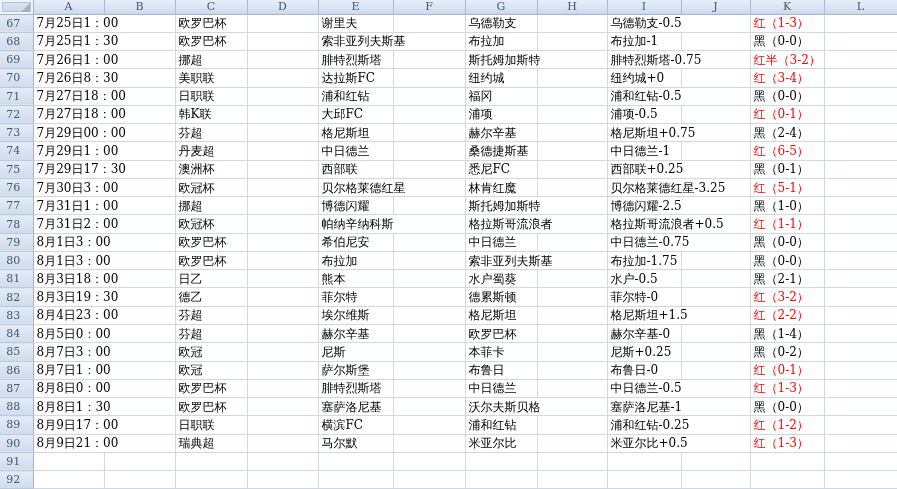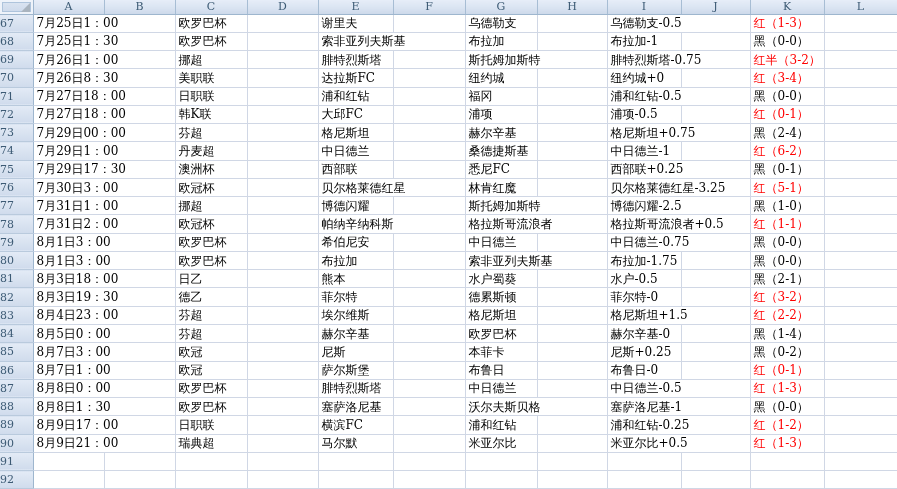--- a/index.html
+++ b/index.html
@@ -44,21 +44,21 @@
     border-bottom: 9px solid #a9b4bf;
   }
   
   tbody th.rowh {
     background: linear-gradient(to bottom, #e3ebf6 0%, #d8e2f0 55%, #cfdbec 100%);
     border-right: 1px solid #9eb6ce;
     border-bottom: 1px solid #b9cadd;
     font-size: 11px;
     font-weight: normal;
     color: #3c5a74;
-    text-align: left;
+    text-align: center;
     padding: 0 6px 0 0;
     line-height: 1;
     overflow: hidden;
   }
   
   tbody tr { height: 18.27px; }
   td.cell {
     border-right: 1px solid #d0d7e5;
     border-bottom: 1px solid #d0d7e5;
     padding: 0 0 0 3px;
@@ -224,21 +224,21 @@
         <td class="cell" style="border-right: none;"><span class="cv">7月29日1：00</span></td>
         <td class="cell"><span class="cv"></span></td>
         <td class="cell"><span class="cv">丹麦超</span></td>
         <td class="cell"><span class="cv"></span></td>
         <td class="cell"><span class="cv">中日德兰</span></td>
         <td class="cell"><span class="cv"></span></td>
         <td class="cell"><span class="cv">桑德捷斯基</span></td>
         <td class="cell"><span class="cv"></span></td>
         <td class="cell"><span class="cv">中日德兰-1</span></td>
         <td class="cell"><span class="cv"></span></td>
-        <td class="cell"><span class="cv" style="color: rgb(255, 0, 0);">红（6-2）</span></td>
+        <td class="cell"><span class="cv" style="color: rgb(255, 0, 0);">红（6-5）</span></td>
         <td class="cell"><span class="cv"></span></td>
       </tr>
       <tr>
         <th class="rowh">75</th>
         <td class="cell" style="border-right: none;"><span class="cv">7月29日17：30</span></td>
         <td class="cell"><span class="cv"></span></td>
         <td class="cell"><span class="cv">澳洲杯</span></td>
         <td class="cell"><span class="cv"></span></td>
         <td class="cell"><span class="cv">西部联</span></td>
         <td class="cell"><span class="cv"></span></td>

